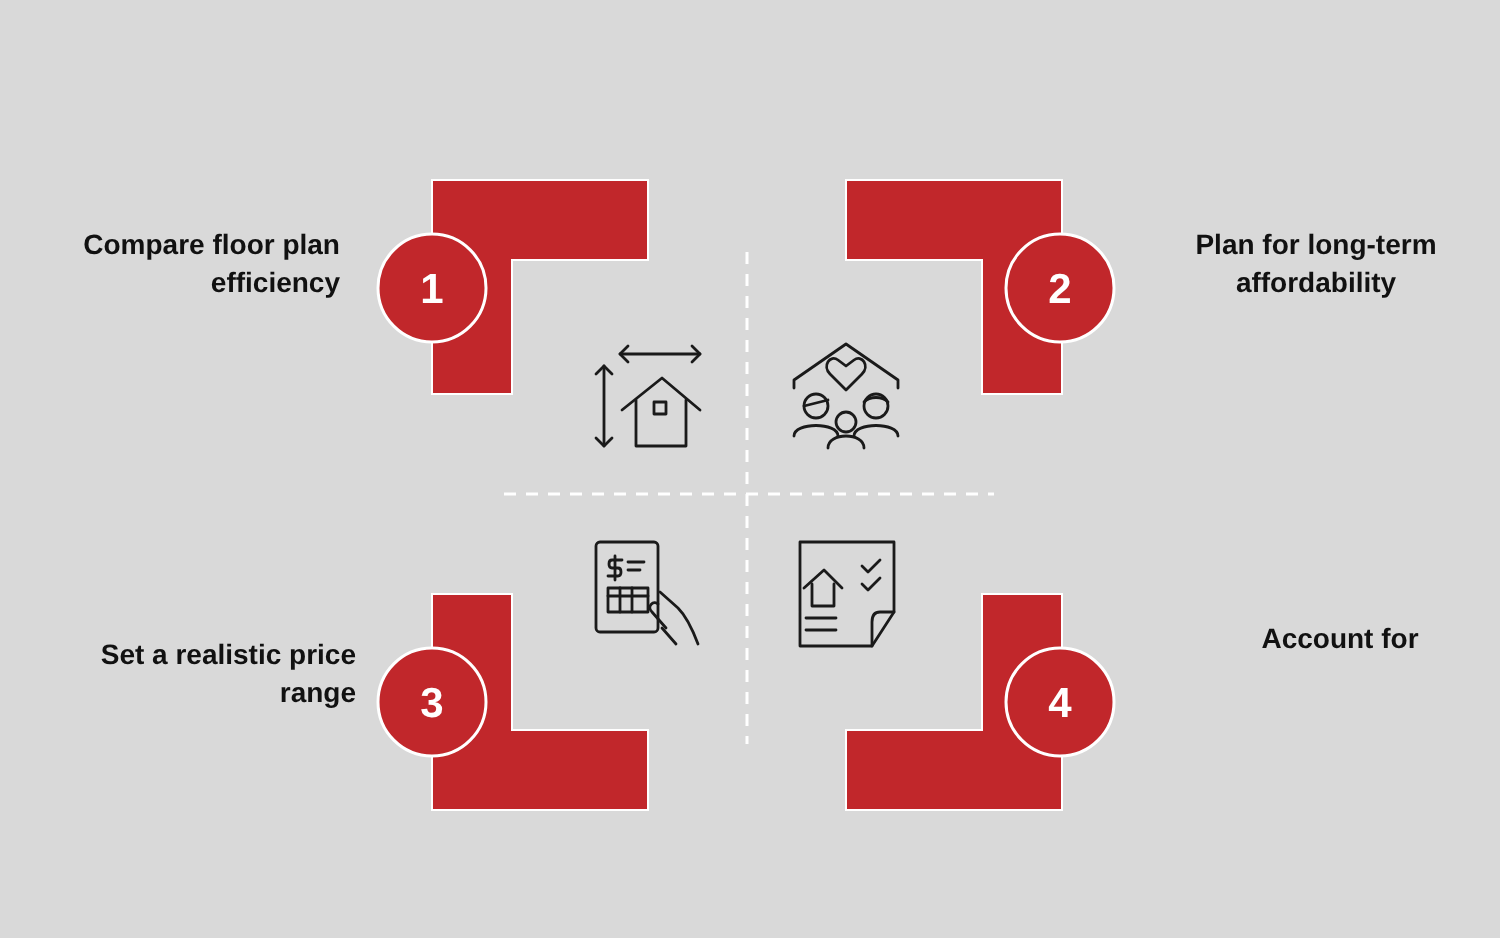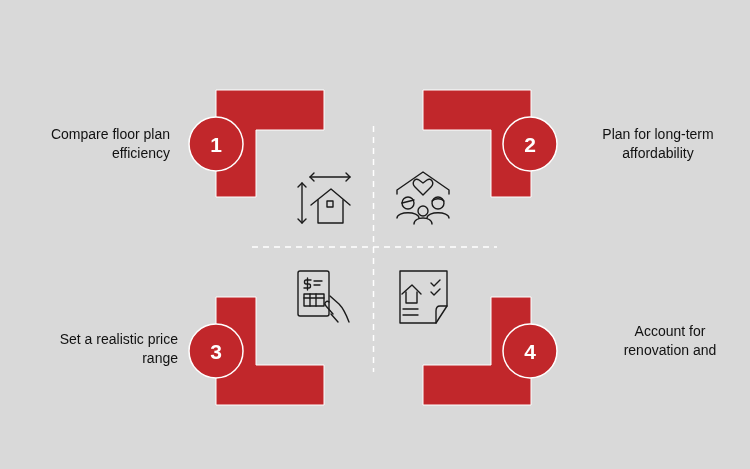--- a/index.html
+++ b/index.html
@@ -5,25 +5,24 @@
     html, body { margin: 0; padding: 0; }
     body {
       width: 750px; height: 469px; overflow: hidden;
       background: #d9d9d9;
       font-family: "Liberation Sans", "DejaVu Sans", sans-serif;
       position: relative;
     }
     .canvas { position: absolute; left: 0; top: 0; width: 750px; height: 469px; }
     .label {
       position: absolute;
-      font-weight: normal;
+      font-weight: bold;
       font-size: 14px;
       line-height: 19px;
       color: #111111;
-      margin-top: 12px;
     }
     .label span { display: block; }
     .label.left { text-align: right; }
     .label.right { text-align: center; }
     .num {
       font-family: "Liberation Sans", "DejaVu Sans", sans-serif;
       font-weight: bold;
       font-size: 21px;
       fill: #ffffff;
     }
@@ -138,15 +137,14 @@
     <span>affordability</span>
   </div>
 
   <div class="label left" style="left:28px; top:318px; width:150px;">
     <span>Set a realistic price</span>
     <span>range</span>
   </div>
 
   <div class="label right" style="left:590px; top:310px; width:160px;">
     <span>Account for</span>
-    <span>renovation and</span>
   </div>
 </div>
 
 </body></html>

